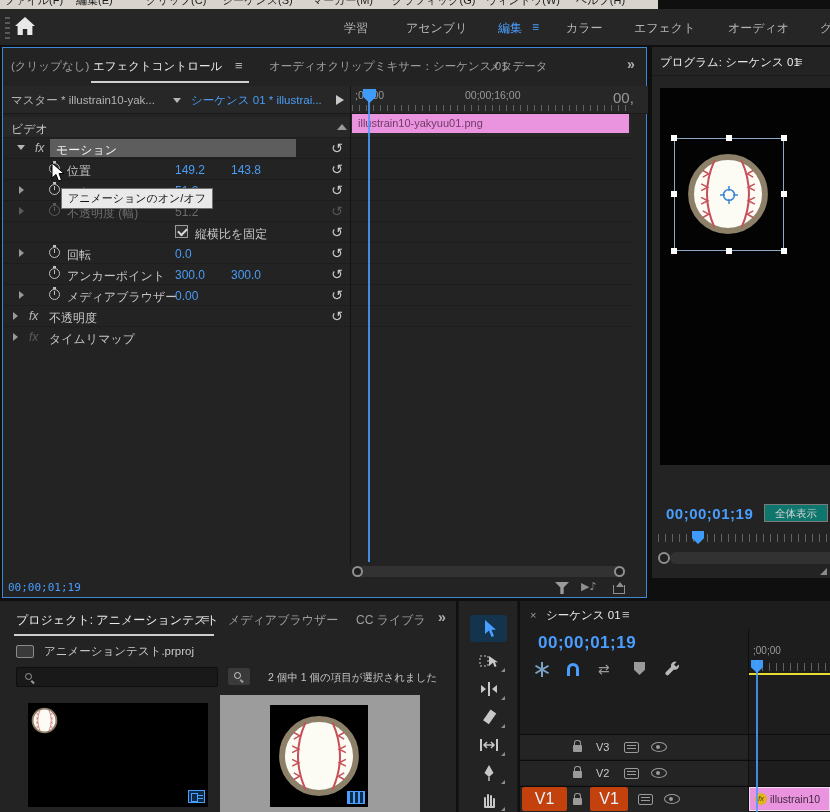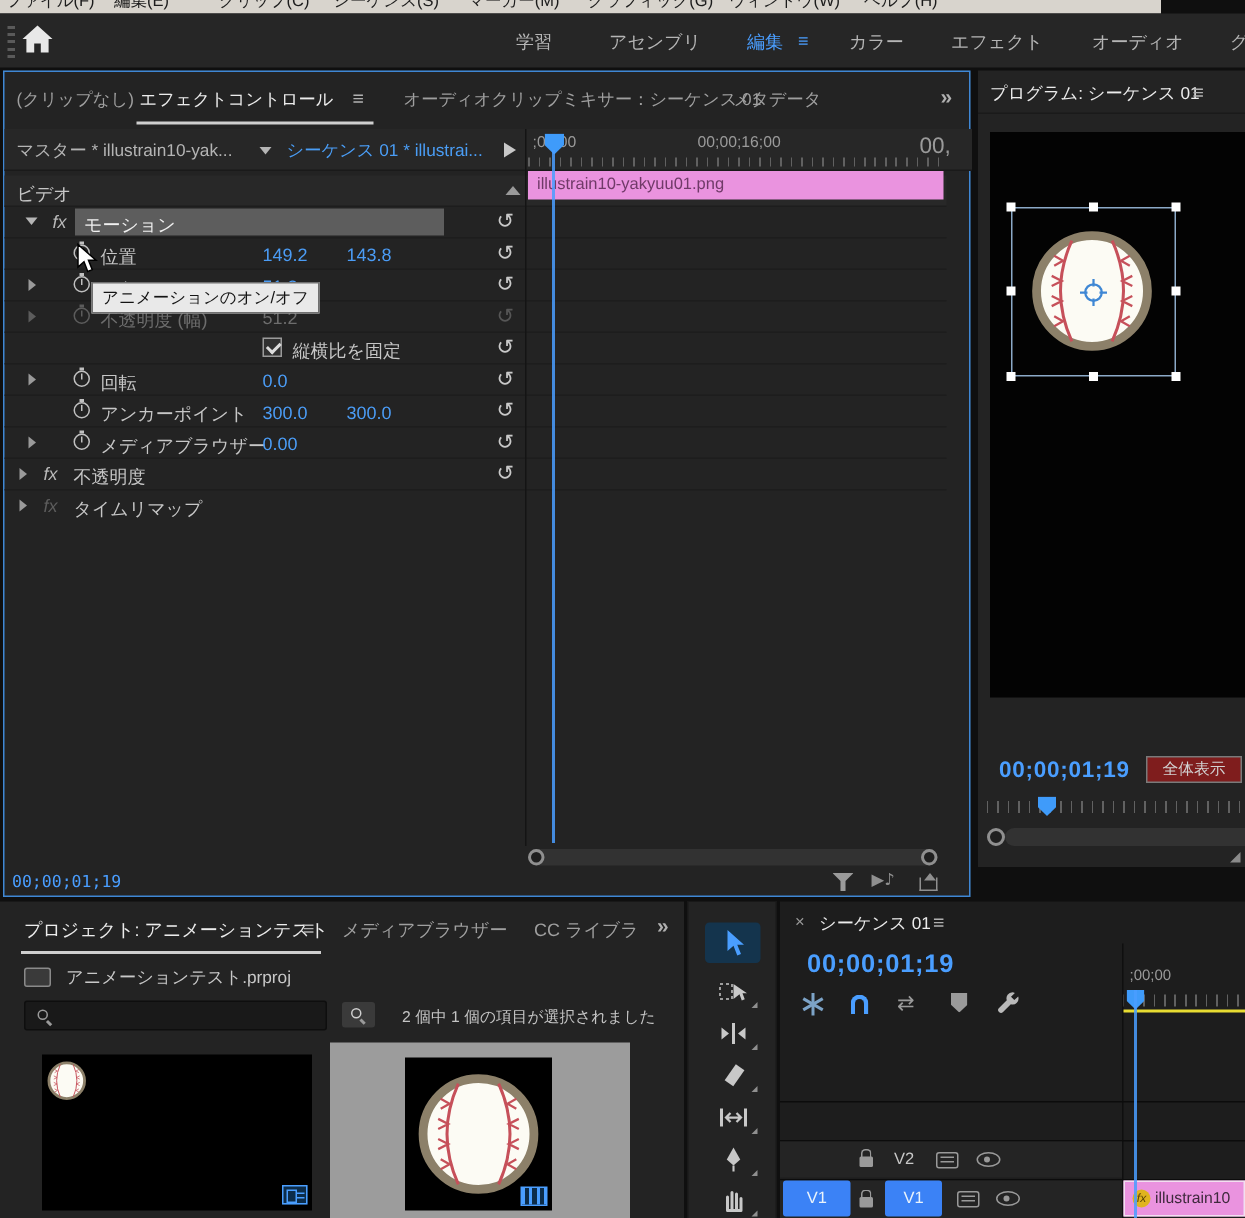--- a/index.html
+++ b/index.html
@@ -2,21 +2,21 @@
 <html><head>
 <meta charset="utf-8">
 <style>
   * { margin:0; padding:0; box-sizing:border-box; }
   html,body { width:830px; height:812px; overflow:hidden; }
   body { background:#0f0f0f; font-family:"Liberation Sans","DejaVu Sans",sans-serif; font-size:12px; color:#c8c8c8; position:relative; }
   .abs { position:absolute; }
   .mono { font-family:"DejaVu Sans Mono","Liberation Mono",monospace; }
 
   
-  #menu-bar { left:0; top:0; width:774px; height:9px; background:#d8d4cd; overflow:hidden; }
+  #menu-bar { left:0; top:0; width:658px; height:9px; background:#d8d4cd; overflow:hidden; }
   #menu-bar .mi { position:absolute; top:-7px; color:#1c1c1c; font-size:11px; white-space:nowrap; }
 
   
   #ws-bar { left:0; top:9px; width:830px; height:36px; background:#262626; }
   .grip { width:5px; height:24px; background:repeating-linear-gradient(0deg,#5a5a5a 0 2px,transparent 2px 5px); }
   .ws-tab { position:absolute; top:11px; color:#b5b5b5; font-size:12px; white-space:nowrap; cursor:default; }
   .ws-tab.active { color:#4a9eff; }
 
   
   .panel { position:absolute; background:#232323; }
@@ -51,21 +51,21 @@
   .tooltip { position:absolute; background:#e9e9e9; border:1px solid #707070; color:#141414; font-size:11px; padding:2px 6px; white-space:nowrap; z-index:60; }
   .funnel { position:absolute; width:14px; height:12px; background:#9a9a9a; clip-path:polygon(0 0,100% 0,62% 45%,62% 100%,38% 100%,38% 45%); }
   .expbox { position:absolute; width:12px; height:9px; border:1px solid #8f8f8f; border-top:none; }
   .expbox::after { content:""; position:absolute; left:2px; top:-7px; width:0; height:0; border:4px solid transparent; border-bottom:5px solid #8f8f8f; }
   .knob { position:absolute; width:11px; height:11px; border-radius:50%; background:#1f1f1f; border:2px solid #8f8f8f; }
   .sbar { position:absolute; background:#323232; border-radius:6px; }
 
   
   .handle { position:absolute; width:6px; height:6px; background:#fff; z-index:12; }
   .selbox { position:absolute; border:1px solid rgba(165,200,235,.85); z-index:10; }
-  .fitbtn { position:absolute; border:1px solid #7a7a7a; color:#d2d2d2; font-size:10.5px; text-align:center; line-height:16px; background:#7f1d1d; }
+  .fitbtn { position:absolute; border:1px solid #7a7a7a; color:#d2d2d2; font-size:10.5px; text-align:center; line-height:16px; background:#0f766e; }
   .tc-blue { color:#4a9eff; font-weight:bold; }
 
   
   .searchbox { position:absolute; background:#191919; border:1px solid #0e0e0e; border-radius:2px; }
   .mag { position:absolute; width:7px; height:7px; border:1.5px solid #9a9a9a; border-radius:50%; }
   .mag::after { content:""; position:absolute; left:6px; top:6px; width:4px; height:1.5px; background:#9a9a9a; transform:rotate(45deg); transform-origin:0 0; }
   .thumbcell { position:absolute; }
   .seq-ico { position:absolute; width:17px; height:13px; border:1px solid #4a9eff; background:#0c2c49; }
   .seq-ico::before { content:""; position:absolute; left:2px; top:2px; width:5px; height:7px; border:1px solid #4a9eff; }
   .seq-ico::after { content:""; position:absolute; left:9px; top:4px; width:5px; height:1px; background:#4a9eff; box-shadow:0 3px 0 #4a9eff; }
@@ -76,21 +76,21 @@
   .tool.active { background:#14344d; border-radius:3px; }
   .tool .fly { position:absolute; right:2px; bottom:2px; width:0; height:0; border-left:4px solid transparent; border-bottom:4px solid #8f8f8f; }
 
   
   .lock { position:absolute; width:9px; height:7px; background:#9a9a9a; border-radius:1px; }
   .lock::before { content:""; position:absolute; top:-5px; left:1px; width:5px; height:5px; border:1.5px solid #9a9a9a; border-bottom:none; border-radius:3px 3px 0 0; }
   .eye { position:absolute; width:16px; height:10px; border:1.5px solid #9a9a9a; border-radius:50%; }
   .eye::after { content:""; position:absolute; left:4px; top:1.5px; width:4px; height:4px; background:#9a9a9a; border-radius:50%; }
   .ttgt { position:absolute; width:15px; height:11px; border:1px solid #9a9a9a; border-radius:2px; }
   .ttgt::before { content:""; position:absolute; left:2px; top:2px; width:9px; height:1px; background:#9a9a9a; box-shadow:0 3px 0 #9a9a9a; }
-  .trkbadge { position:absolute; background:#3b82f6; color:#eaf3fb; font-size:11px; text-align:center; border-radius:2px; }
+  .trkbadge { position:absolute; background:#c2410c; color:#eaf3fb; font-size:16px; text-align:center; border-radius:2px; }
   .magnet { position:absolute; width:12px; height:13px; border:3px solid #4a9eff; border-bottom:none; border-radius:7px 7px 0 0; }
   .snow { position:absolute; width:15px; height:15px; }
   .snow i { position:absolute; left:7px; top:0; width:2px; height:15px; background:#7ca3c7; }
   .snow i:nth-child(2) { transform:rotate(60deg); }
   .snow i:nth-child(3) { transform:rotate(-60deg); }
   .marker-ico { position:absolute; width:11px; height:13px; background:#9a9a9a; clip-path:polygon(0 0,100% 0,100% 60%,50% 100%,0 60%); }
   .link-ico { position:absolute; color:#9a9a9a; font-size:14px; font-family:"DejaVu Sans",sans-serif; }
   .clip { position:absolute; background:#ea93df; border:1px solid #f2dff0; }
   .fxbadge { position:absolute; width:12px; height:12px; border-radius:50%; background:#e0b41f; color:#5a4505; font-size:8px; font-style:italic; text-align:center; line-height:12px; }
 </style>
@@ -406,20 +406,26 @@
   <svg class="abs" style="left:144px;top:59px" width="16" height="16" viewBox="0 0 16 16">
     <path d="M11 1.5 a4 4 0 0 0 -3.8 5.3 L2 12 a1.9 1.9 0 0 0 2.7 2.7 L9.9 9.5 a4 4 0 0 0 4.9 -5.1 L12.2 6.7 10 4.5 12.6 2 A4 4 0 0 0 11 1.5 Z" fill="#b9b9b9"></path>
   </svg>
 
   <span class="abs" style="left:233px;top:44px;font-size:10px;color:#9a9a9a">;00;00</span>
   <div class="ticks abs" style="left:228px;top:62px;width:82px;height:8px"></div>
   <div class="abs" style="left:228px;top:72px;width:82px;height:2px;background:#e8dc32"></div>
   <div class="abs" style="left:228px;top:28px;width:1px;height:183px;background:#0f0f0f"></div>
 
   <div class="abs" style="left:0;top:133px;width:310px;height:1px;background:#0c0c0c"></div>
+  <div class="abs" style="left:0;top:134px;width:228px;height:24px;background:#242424">
+    <span class="lock" style="left:53px;top:10px"></span>
+    <span class="abs" style="left:76px;top:6px;font-size:11px;color:#c8c8c8">V3</span>
+    <span class="ttgt" style="left:104px;top:7px"></span>
+    <span class="eye" style="left:131px;top:7px"></span>
+  </div>
   <div class="abs" style="left:0;top:159px;width:310px;height:1px;background:#0c0c0c"></div>
   <div class="abs" style="left:0;top:160px;width:228px;height:24px;background:#242424">
     <span class="lock" style="left:53px;top:10px"></span>
     <span class="abs" style="left:76px;top:6px;font-size:11px;color:#c8c8c8">V2</span>
     <span class="ttgt" style="left:104px;top:7px"></span>
     <span class="eye" style="left:131px;top:7px"></span>
   </div>
   <div class="abs" style="left:0;top:185px;width:310px;height:1px;background:#0c0c0c"></div>
   <div class="abs" style="left:0;top:186px;width:228px;height:25px;background:#242424">
     <span class="trkbadge" style="left:2px;top:0;width:45px;height:24px;line-height:24px">V1</span>

